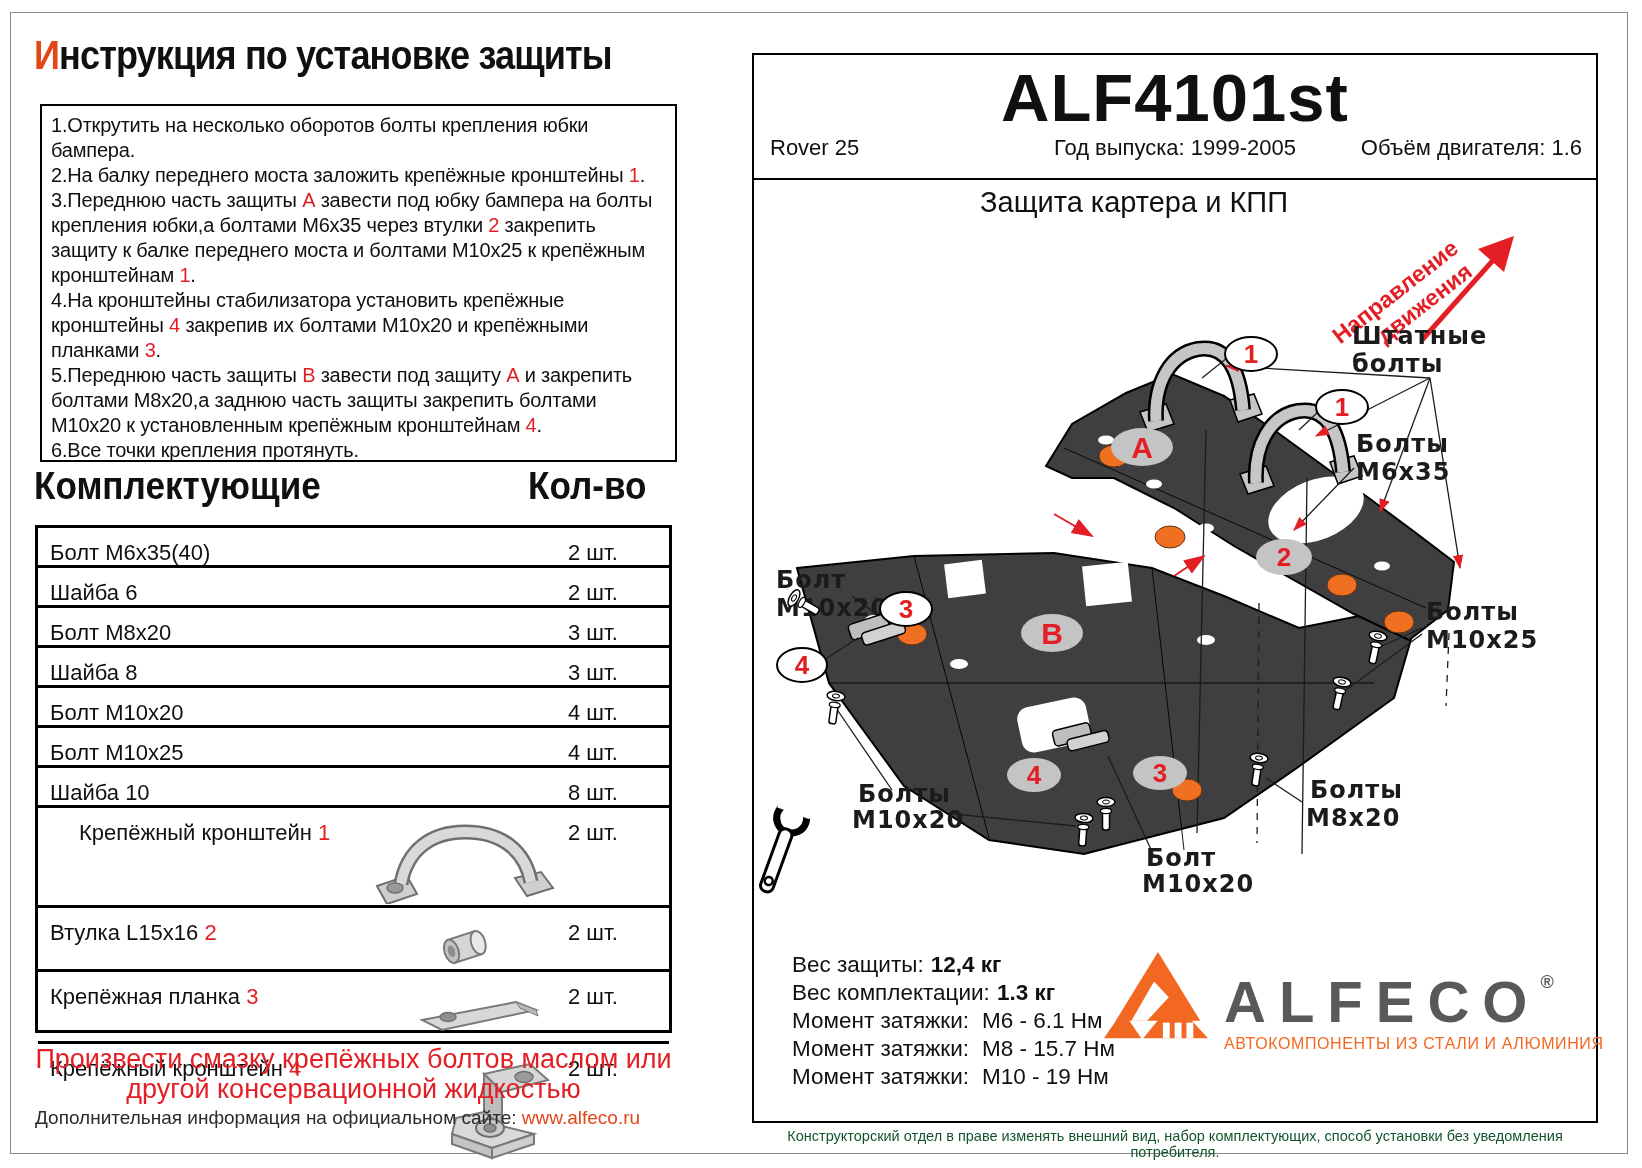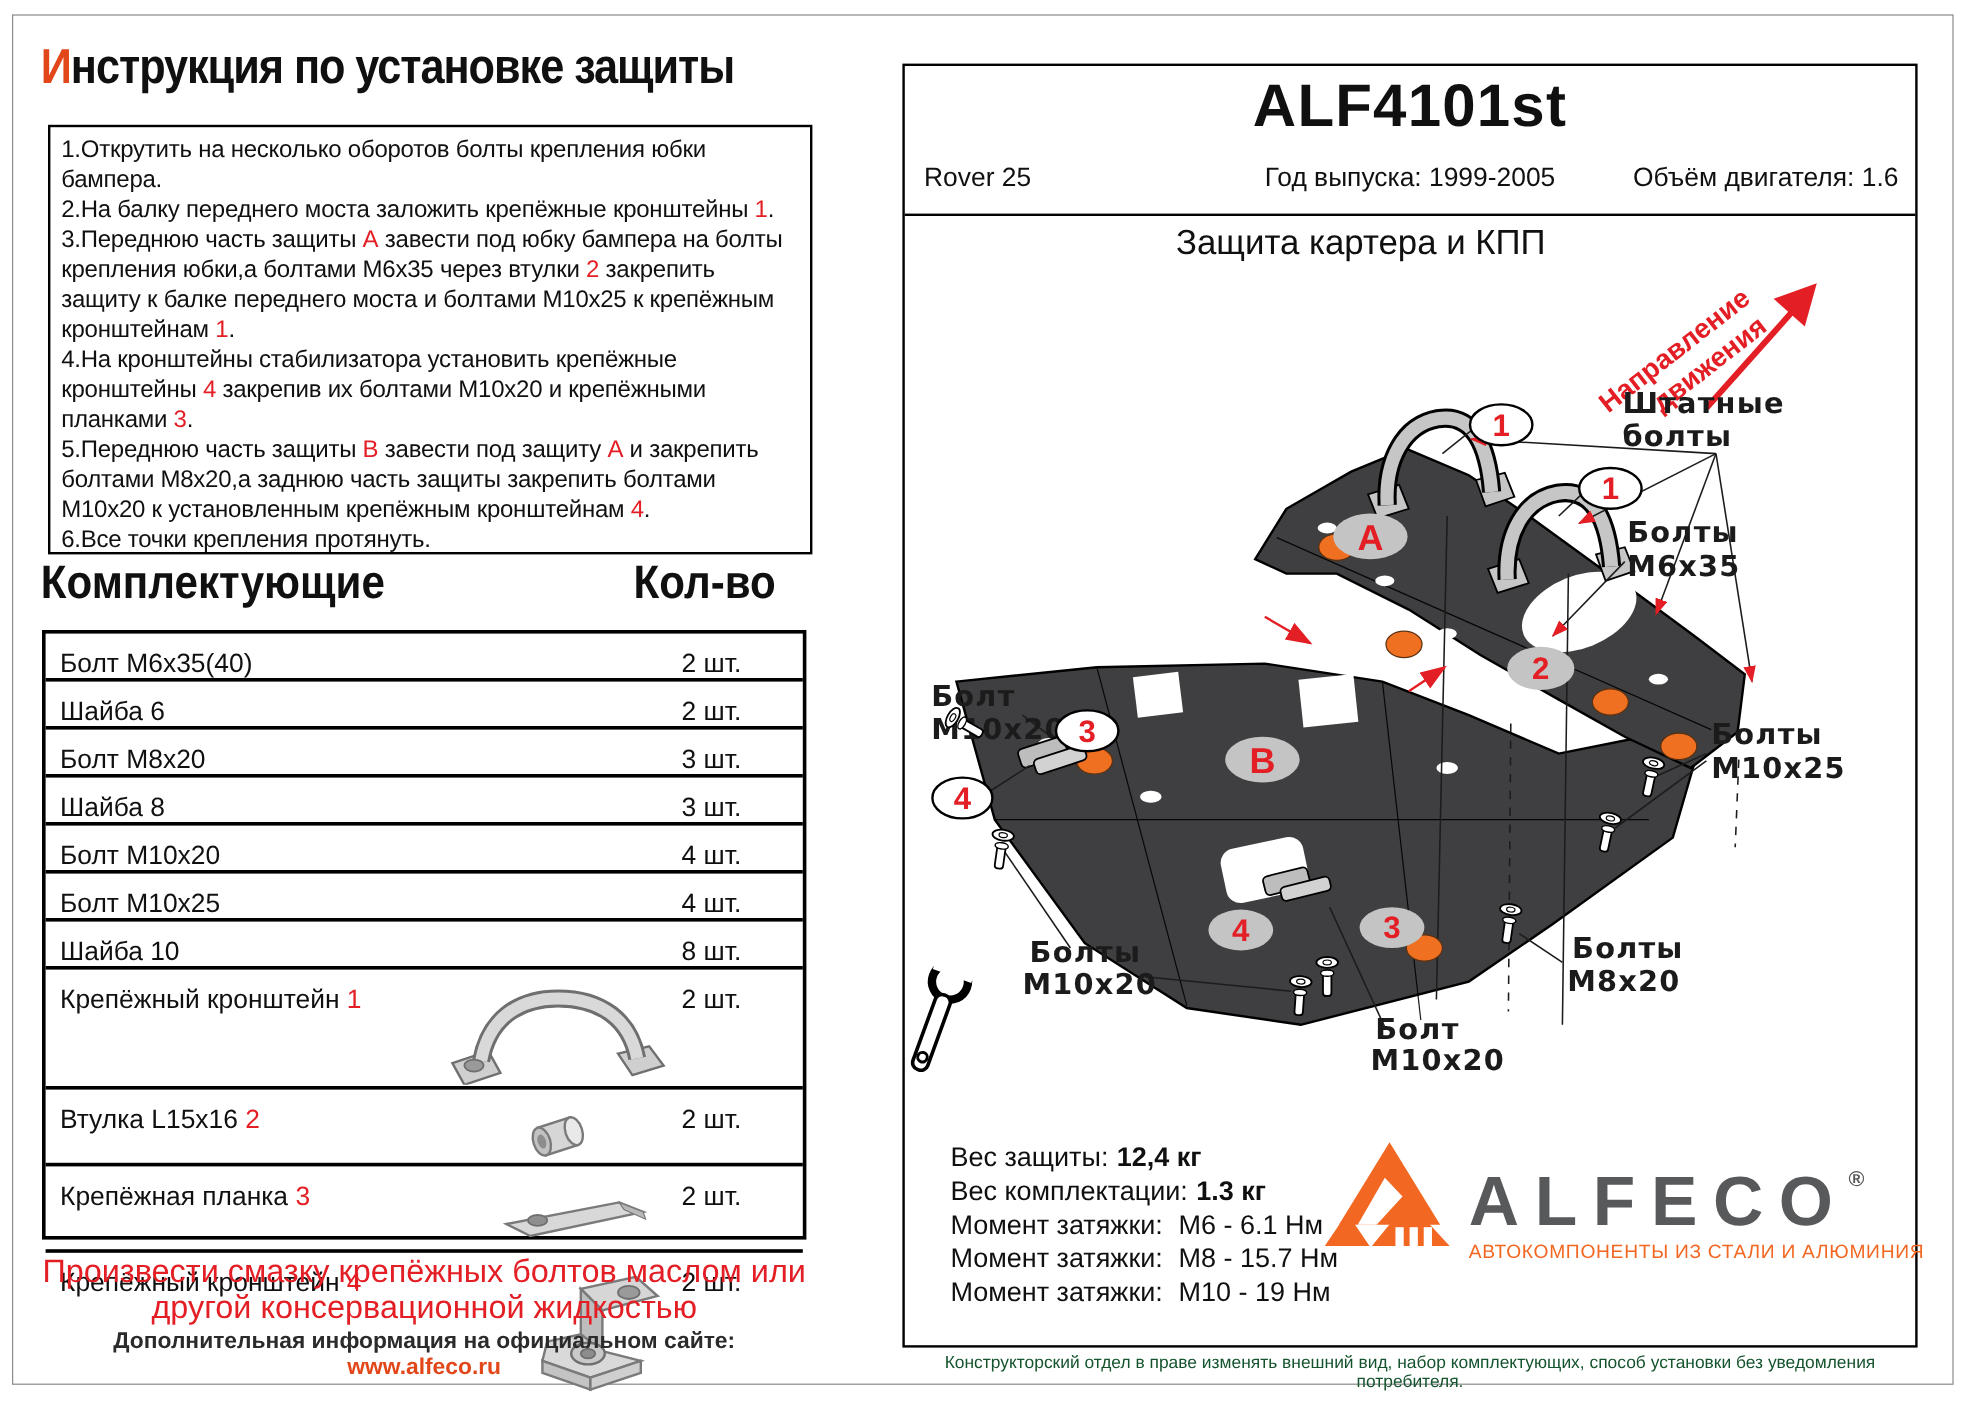--- a/index.html
+++ b/index.html
@@ -20,33 +20,33 @@
   .comp-heading{left:34px;top:464px;font-size:39px;font-weight:bold;
                 transform:scaleX(0.9);transform-origin:left top;white-space:nowrap;}
   .qty-heading{left:528px;top:464px;font-size:39px;font-weight:bold;
                transform:scaleX(0.9);transform-origin:left top;white-space:nowrap;}
   .comp-table{left:35px;top:525px;width:637px;height:508px;border:3px solid #000;
               box-sizing:border-box;}
   .crow{position:relative;box-sizing:border-box;border-bottom:3px solid #000;margin-top:12px;}
   .crow:last-child{border-bottom:none;}
   .crow .cname{display:inline-block;padding:0 0 0 12px;font-size:22px;line-height:25px;}
   .crow .cqty{position:absolute;left:530px;top:0;font-size:22px;line-height:25px;}
-  .h28{height:28px;} .h88{height:88px;} .h52{height:52px;} .h56{height:60px;} .h110{height:110px;}
+  .h28{height:28px;} .h88{height:88px;padding-left:29px;} .h52{height:52px;} .h56{height:60px;} .h110{height:110px;}
   .row-icon{position:absolute;}
   .warning{left:35px;top:1044px;width:637px;text-align:center;color:#e31e24;
            font-size:27px;line-height:30px;}
-  .site-line{left:35px;top:1107px;width:637px;text-align:center;font-size:19px;color:#2b2b2b;font-weight:bold;}
+  .site-line{left:35px;top:1107px;width:637px;text-align:left;font-size:19px;color:#2b2b2b;}
   .site-line .link{color:#e2471a;}
 
   
   .panel{left:752px;top:53px;width:846px;height:1070px;border:2px solid #000;box-sizing:border-box;}
   .panel-header{position:absolute;left:0;top:0;width:100%;height:125px;
                 border-bottom:2px solid #000;box-sizing:border-box;}
   .model{position:absolute;left:0;top:4px;width:100%;text-align:center;
-         font-size:50px;font-weight:bold;letter-spacing:1px;}
+         font-size:67px;font-weight:bold;letter-spacing:1px;}
   .hdr-row{position:absolute;left:0;top:80px;width:100%;font-size:22px;}
   .car{position:absolute;left:16px;top:0;}
   .year{position:absolute;left:0;top:0;width:100%;text-align:center;}
   .engine{position:absolute;right:14px;top:0;}
   .diagram-svg{position:absolute;left:0;top:123px;}
   .dtitle{font-size:29px;fill:#101010;}
   .dlabel{font-family:"DejaVu Sans",sans-serif;font-size:24px;font-weight:bold;
           fill:#1b1b1b;letter-spacing:1px;}
   .dnum{font-size:26px;font-weight:bold;fill:#e31e24;text-anchor:middle;}
   .dletter{font-size:30px;font-weight:bold;fill:#e31e24;text-anchor:middle;}

